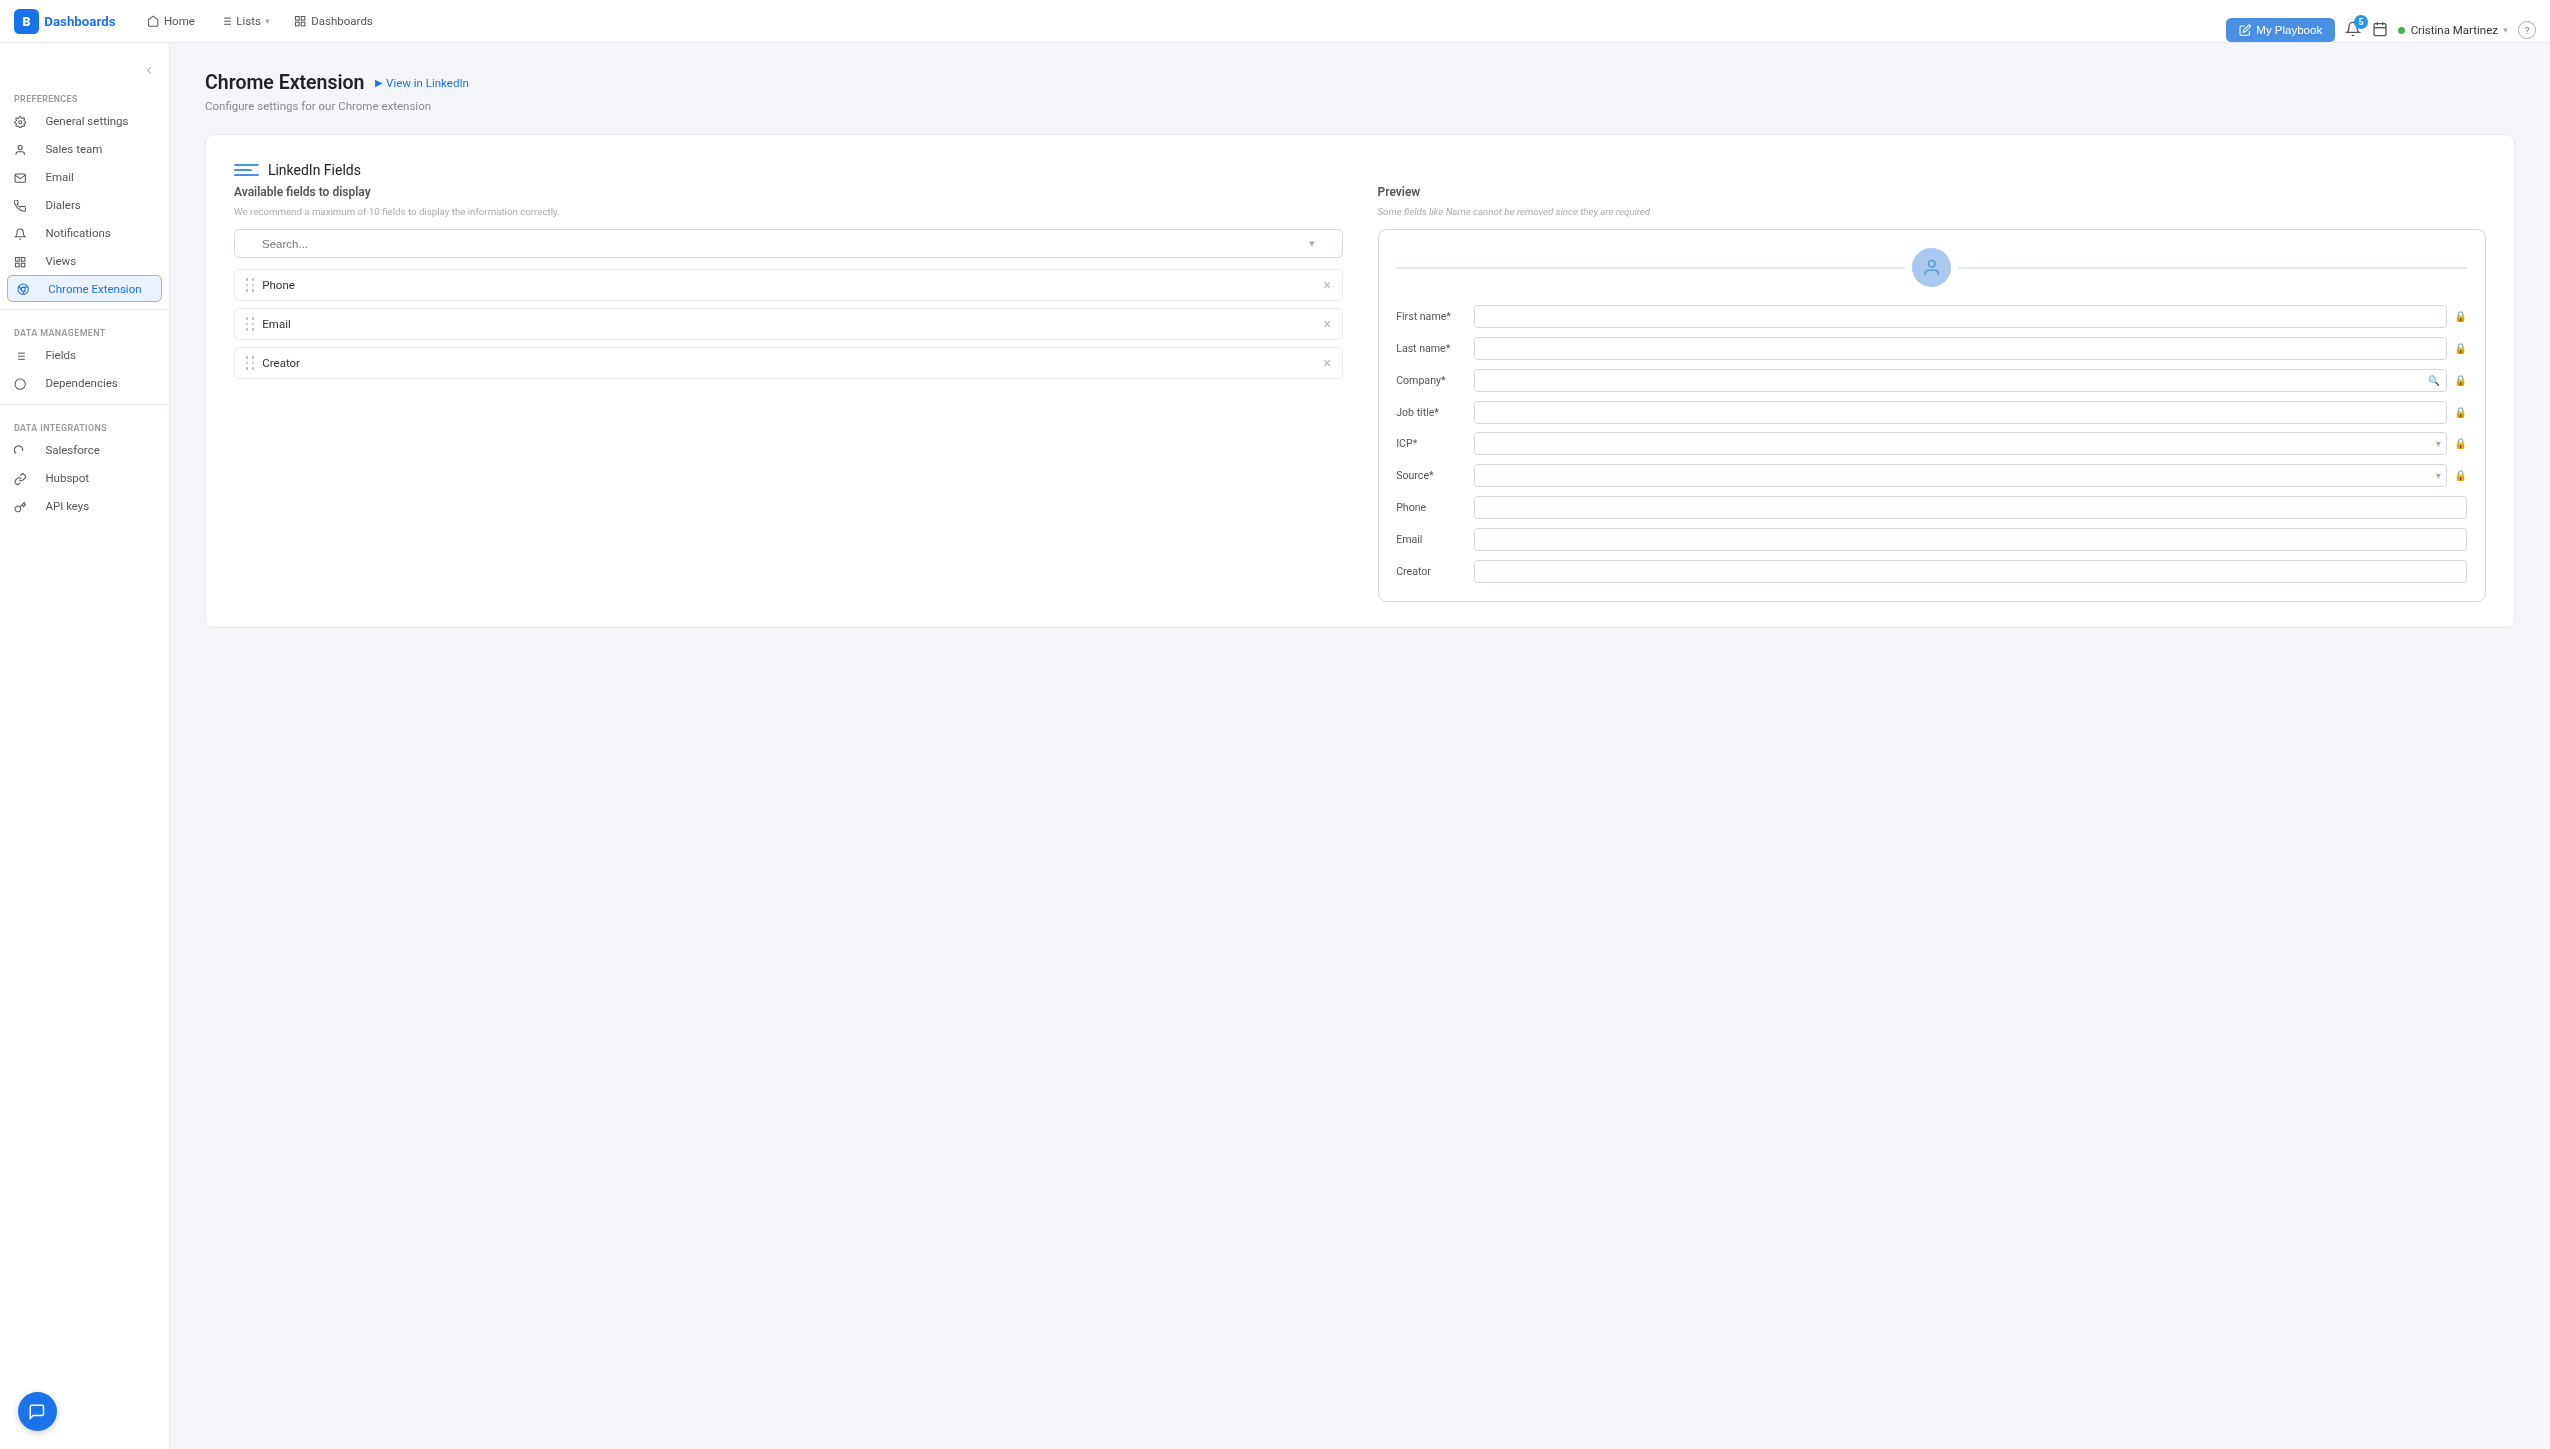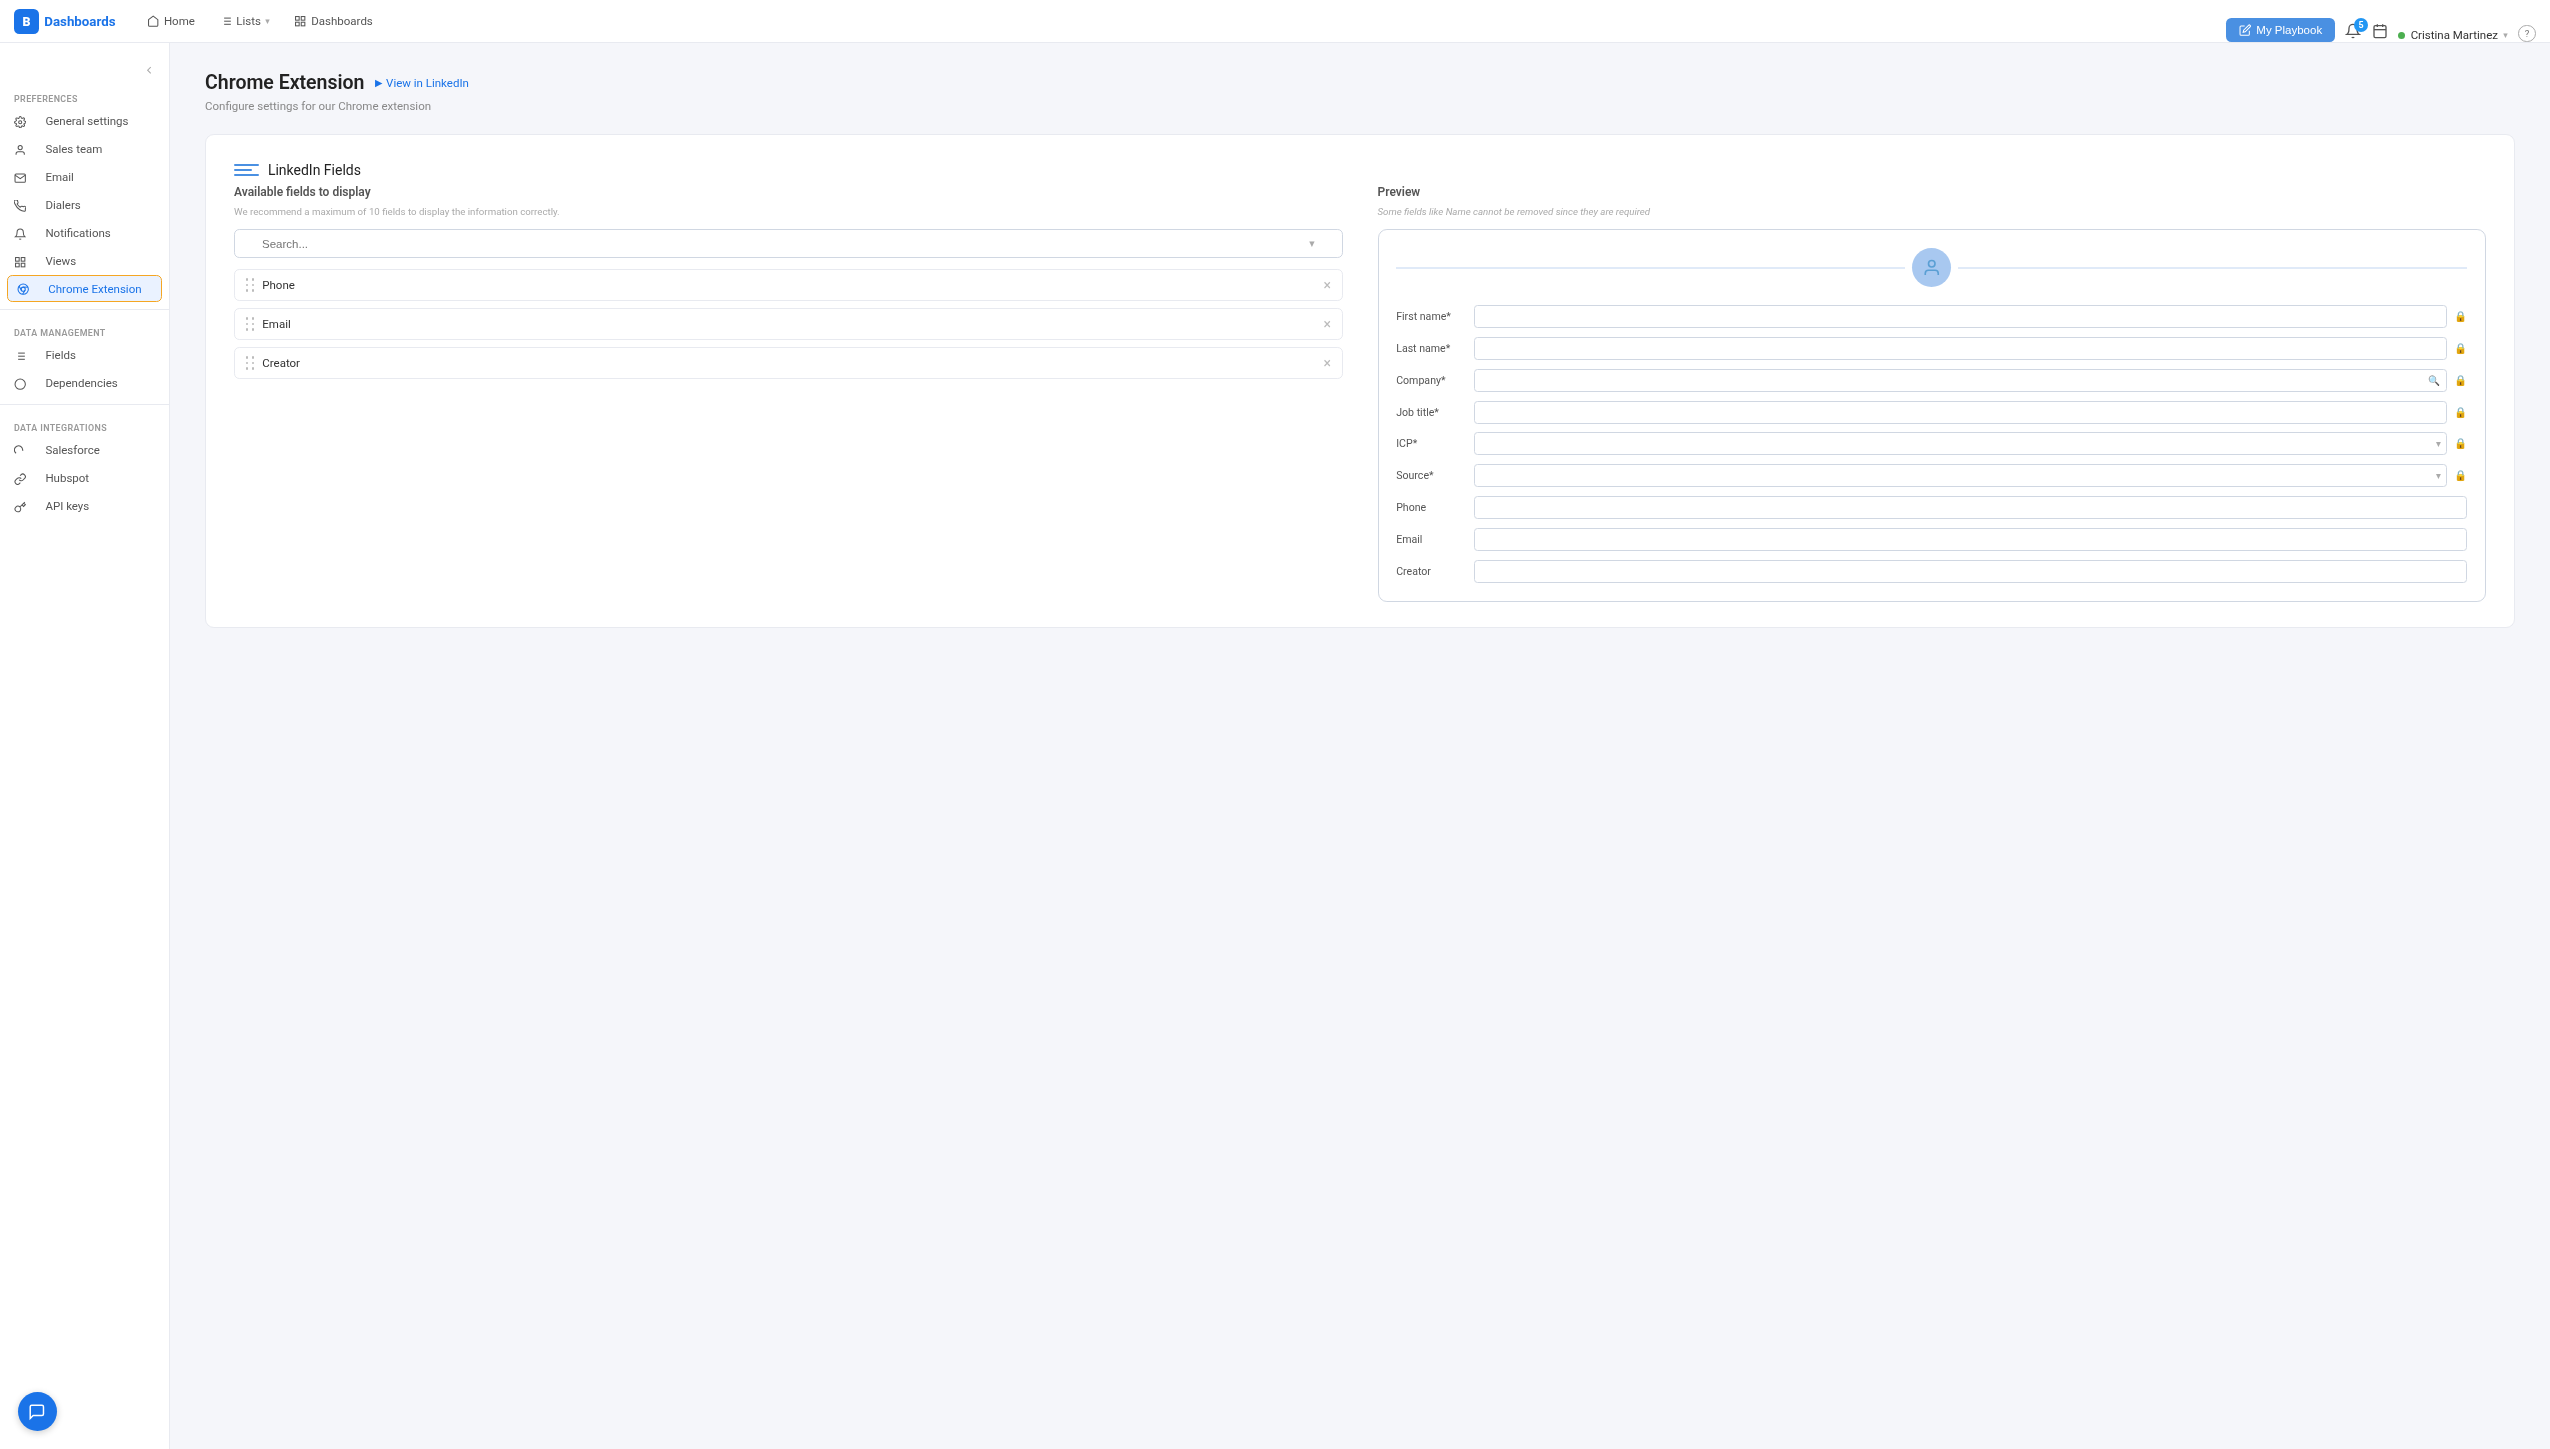--- a/index.html
+++ b/index.html
@@ -8,21 +8,21 @@
     
     .topnav {
       display: flex; align-items: center; height: 43px; background: #fff;
       border-bottom: 0.9px solid #e8eaf0; padding: 0 14px; gap: 21px; position: fixed; top: 0; left: 0; right: 0; z-index: 100;
     }
     .topnav-logo { display: flex; align-items: center; gap: 5.3px; font-weight: 700; font-size: 13.3px; color: #1a73e8; }
     .logo-icon { width: 25px; height: 25px; background: #1a73e8; border-radius: 5.3px; display: flex; align-items: center; justify-content: center; color: #fff; font-weight: 900; font-size: 12.4px; }
     .topnav-links { display: flex; align-items: center; gap: 3.5px; }
     .topnav-link { display: flex; align-items: center; gap: 4.4px; padding: 5.3px 10.6px; border-radius: 5.3px; color: #555; cursor: pointer; font-size: 11.5px; }
     .topnav-link svg { width: 12.4px; height: 12.4px; }
-    .topnav-right { margin-left: auto; display: flex; align-items: flex-end; gap: 10.6px; margin-top: 18px; }
+    .topnav-right { margin-left: auto; display: flex; align-items: center; gap: 10.6px; margin-top: 18px; }
     .playbook-btn { display: flex; align-items: center; gap: 5.3px; background: #4a90e2; color: #fff; border: none; border-radius: 5.3px; padding: 6.2px 12.4px; font-size: 11.5px; cursor: pointer; font-weight: 500; }
     .notif-btn { position: relative; cursor: pointer; color: #555; }
     .notif-badge { position: absolute; top: -5.3px; right: -7px; background: #2196f3; color: #fff; border-radius: 50%; width: 14px; height: 14px; font-size: 8.9px; display: flex; align-items: center; justify-content: center; font-weight: 700; }
     .calendar-btn { cursor: pointer; color: #555; }
     .user-area { display: flex; align-items: center; gap: 5.3px; cursor: pointer; }
     .user-dot { width: 7px; height: 7px; background: #4caf50; border-radius: 50%; }
     .help-btn { width: 17.7px; height: 17.7px; border-radius: 50%; border: 1.3px solid #aaa; display: flex; align-items: center; justify-content: center; color: #777; font-size: 9.7px; cursor: pointer; }
 
     
     .layout { display: flex; margin-top: 43px; min-height: calc(100vh - 43px); }

